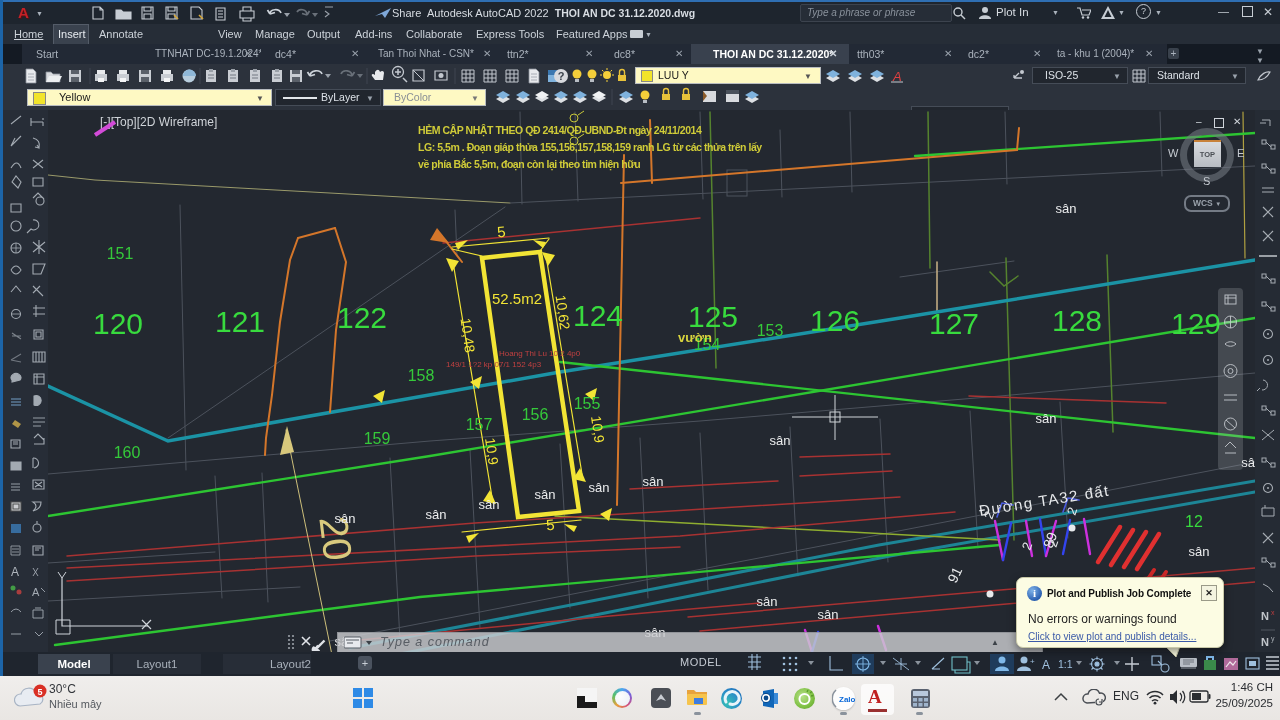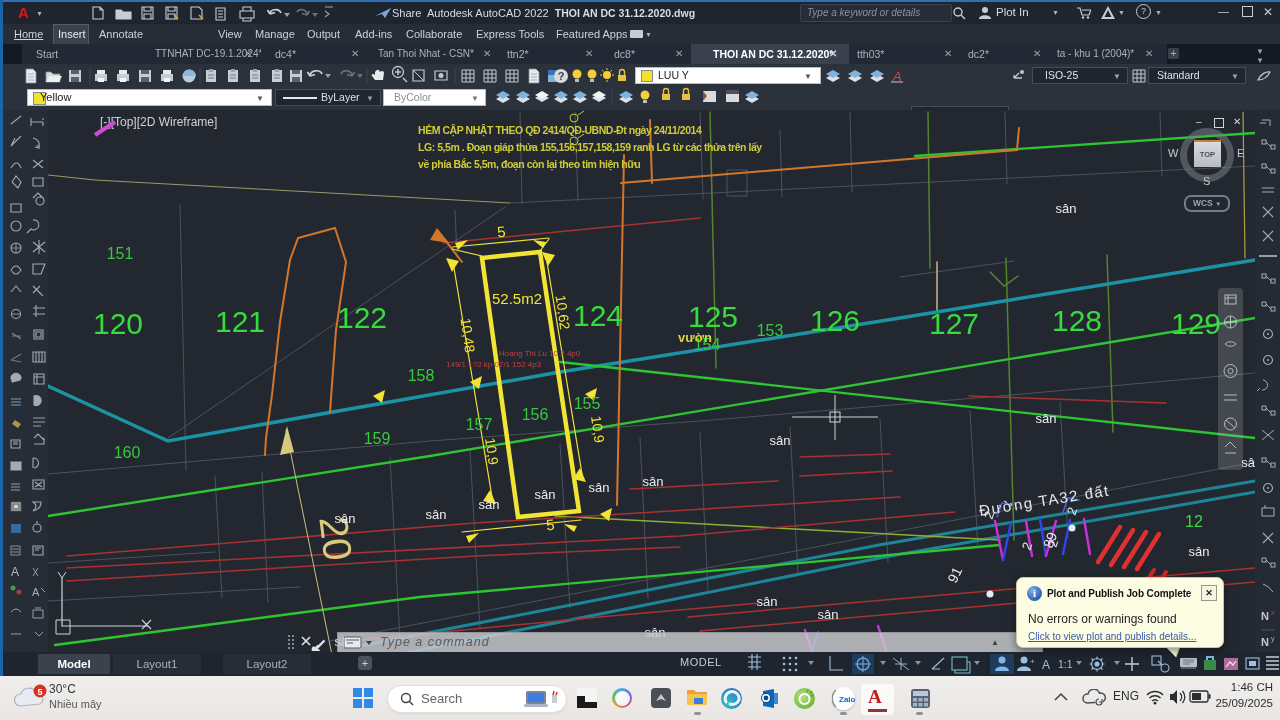--- a/index.html
+++ b/index.html
@@ -12,21 +12,21 @@
 #blueedge{left:0;top:0;width:3px;height:676px;background:#1c64a7;z-index:50;}
 #leftpal{left:3px;top:110px;width:45px;height:542px;background:#272d37;z-index:5;}
 #rightbar{left:1255px;top:110px;width:25px;height:542px;background:#252b34;z-index:5;}
 #statusrow{left:0;top:652px;width:1280px;height:24px;background:#1f252e;z-index:20;}
 #taskbar{left:0;top:676px;width:1280px;height:44px;background:linear-gradient(#f0eeec,#e9e6e3);z-index:30;}
 .mitem{position:absolute;top:4px;font-size:11px;color:#ccd2d9;}
 .tab{position:absolute;top:0;height:20px;background:#222935;color:#aab2bc;font-size:10.5px;line-height:20px;}
 .tabx{color:#9aa2ac;font-size:10px;position:absolute;top:0;}
 .dd{position:absolute;font-size:10.5px;}
 .ddd{background:#21262e;border:1px solid #454c57;color:#dde2e8;}
-.ddw{background:#ffffff;border:1px solid #b8bcc0;color:#1a1a1a;text-align:center;}
+.ddw{background:#fef9c3;border:1px solid #b8bcc0;color:#1a1a1a;text-align:center;}
 .caret{position:absolute;font-size:8px;color:#99a1ab;}
 svg text{font-family:"Liberation Sans",sans-serif;}
 .sanl{font-size:13px;fill:#ecedee;}
 .gnum{fill:#38db3e;}
 #popup{left:1016px;top:577px;width:206px;height:69px;background:#fcfce3;border:1px solid #c8c8a8;border-radius:7px;z-index:40;box-shadow:0 3px 8px rgba(0,0,0,.45);}
 #ptail{left:1160px;top:641px;width:22px;height:16px;z-index:39;}
 </style>
 </head>
 <body>
 <div class="abs" id="titlebar">
@@ -49,21 +49,21 @@
    <path d="M209,7 c2,-4 10,-3 10,3 M219,10 l2.5,-4 M219,10 l-5,-1.5" stroke="#697079" stroke-width="1.7"></path>
    <path d="M224,8 l3,4 l3,-4 z" fill="#697079" stroke="none"></path>
    <path d="M237,6 l4,3 l-4,3 M237,2 h8" stroke="#9aa1aa"></path>
    <path d="M287,11 l16,-8 l-6,10 l-3,-4 z" fill="#7fa8d8" stroke="none"></path>
   </g>
  </svg>
  <div class="abs" style="left:392px;top:5px;font-size:11px;color:#d6dbe1;">Share</div>
 
  <div class="abs" style="left:427px;top:5px;font-size:11px;color:#d8dde3;">Autodesk AutoCAD 2022&nbsp;&nbsp;<b style="font-size:10.5px;">THOI AN DC 31.12.2020.dwg</b></div>
  <div class="abs" style="left:800px;top:2px;width:150px;height:16px;background:#262d37;border:1px solid #3c434e;border-radius:2px;">
-  <div class="abs" style="left:6px;top:2px;font-size:10px;font-style:italic;color:#8a929c;">Type a keyword or details</div>
+  <div class="abs" style="left:6px;top:2px;font-size:10px;font-style:italic;color:#8a929c;">Type a phrase or phrase</div>
  </div>
  <svg class="abs" style="left:952px;top:4px;" width="14" height="14">
       <circle cx="6" cy="6" r="4" fill="none" stroke="#c7cdd4" stroke-width="1.4"></circle>
       <path d="M9,9 L13,13" stroke="#c7cdd4" stroke-width="1.4"></path>
     </svg>
  <svg class="abs" style="left:978px;top:4px;" width="14" height="14">
       <circle cx="7" cy="4" r="3" fill="#c7cdd4"></circle>
       <path d="M1,13 c0,-5 12,-5 12,0 z" fill="#c7cdd4"></path>
     </svg>
  <div class="abs" style="left:996px;top:4px;font-size:11.5px;color:#d6dbe1;">Plot In</div>
@@ -249,21 +249,21 @@
 <div class="dd ddd" style="left:1032px;top:3px;width:94px;height:15px;">
       <div class="abs" style="left:12px;top:1px;">ISO-25</div>
       <div class="caret" style="left:80px;top:4px;">▼</div>
     </div>
 <div class="dd ddd" style="left:1148px;top:3px;width:96px;height:15px;">
       <div class="abs" style="left:8px;top:1px;">Standard</div>
       <div class="caret" style="left:82px;top:4px;">▼</div>
     </div>
 <div class="dd ddw" style="left:27px;top:25px;width:243px;height:15px;">
   <div class="abs" style="left:5px;top:2px;width:11px;height:11px;background:#f2e42a;border:1px solid #888;"></div>
-  <div class="abs" style="left:12px;top:1px;font-size:11px;">Yellow</div>
+  <div class="abs" style="left:31px;top:1px;font-size:11px;">Yellow</div>
   <div class="caret" style="left:228px;top:4px;color:#555;">▼</div>
 </div>
 <div class="dd ddd" style="left:275px;top:25px;width:104px;height:15px;">
       <div class="abs" style="left:7px;top:7px;width:34px;height:1.5px;background:#e2e6ea;"></div>
       <div class="abs" style="left:45px;top:1px;">ByLayer</div>
       <div class="caret" style="left:90px;top:4px;">▼</div>
     </div>
 <div class="dd ddw" style="left:383px;top:25px;width:101px;height:15px;">
       <div class="abs" style="left:10px;top:1px;color:#8a8f96;">ByColor</div>
       <div class="caret" style="left:87px;top:4px;color:#777;">▼</div>
@@ -608,21 +608,21 @@
         <text x="3" y="505" font-size="7" fill="#e04040">x</text>
   <path d="M-7,520 h14" stroke="#5a616b"></path>
   <text x="-7" y="536" font-size="11" fill="#e8ecf0" font-weight="bold">N</text>
         <text x="3" y="531" font-size="7" fill="#c6ccd2">y</text>
  </g>
 </svg>
 </div>
 <div class="abs" id="statusrow">
  <div class="abs" style="left:38px;top:2px;width:72px;height:20px;background:#3a424e;color:#fff;font-weight:bold;font-size:11.5px;text-align:center;line-height:20px;">Model</div>
  <div class="abs" style="left:113px;top:2px;width:88px;height:20px;background:#272d37;color:#a8b0ba;font-size:11.5px;text-align:center;line-height:20px;">Layout1</div>
- <div class="abs" style="left:223px;top:2px;width:88px;height:20px;background:#272d37;color:#a8b0ba;font-size:11.5px;text-align:center;line-height:20px;">Layout2</div>
+ <div class="abs" style="left:223px;top:2px;width:88px;height:20px;background:#272d37;color:#a8b0ba;font-size:11.5px;text-align:right;line-height:20px;">Layout2</div>
  <div class="abs" style="left:358px;top:4px;width:14px;height:14px;background:#4a525e;border-radius:3px;color:#c8ced6;font-size:11px;text-align:center;line-height:14px;">+</div>
  <div class="abs" style="left:680px;top:4px;font-size:11px;letter-spacing:.5px;color:#c6ccd4;">MODEL</div>
  <svg class="abs" style="left:740px;top:0;" width="540" height="24" viewBox="0 0 540 24">
   <g stroke="#9fc0de" fill="none" stroke-width="1.1">
    <path d="M8,5 h13 m-13,5 h13 m-13,5 h13 M12,2 v16 m5,-16 v16"></path>
    <g fill="#9fc0de" stroke="none">
           <circle cx="44" cy="6" r="1.3"></circle>
           <circle cx="50" cy="6" r="1.3"></circle>
           <circle cx="56" cy="6" r="1.3"></circle>
           <circle cx="44" cy="12" r="1.3"></circle>
@@ -681,34 +681,20 @@
       <text x="26" y="10.5" font-size="9" fill="#fff" text-anchor="middle" font-weight="bold">5</text>
  </svg>
  <div class="abs" style="left:49px;top:6px;font-size:12px;color:#32353a;">30°C</div>
  <div class="abs" style="left:49px;top:22px;font-size:11px;color:#54585e;">Nhiều mây</div>
  <svg class="abs" style="left:353px;top:12px;" width="20" height="20">
       <rect width="9" height="9" fill="#2e8ae6"></rect>
       <rect x="11" width="9" height="9" fill="#2e8ae6"></rect>
       <rect y="11" width="9" height="9" fill="#2e8ae6"></rect>
       <rect x="11" y="11" width="9" height="9" fill="#2e8ae6"></rect>
     </svg>
- <div class="abs" style="left:387px;top:9px;width:178px;height:26px;background:#fff;border:1px solid #e2dfdc;border-radius:14px;box-shadow:0 1px 2px rgba(0,0,0,.08);">
-  <svg class="abs" style="left:12px;top:6px;" width="14" height="14">
-        <circle cx="6" cy="6" r="4.5" fill="none" stroke="#3c4043" stroke-width="1.4"></circle>
-        <path d="M9.5,9.5 L13,13" stroke="#3c4043" stroke-width="1.4"></path>
-      </svg>
-  <div class="abs" style="left:33px;top:5px;font-size:13px;color:#5f6368;">Search</div>
-  <svg class="abs" style="left:136px;top:3px;" width="36" height="20" viewBox="0 0 36 20">
-   <rect x="2" y="2" width="20" height="13" rx="1.5" fill="#7a8699"></rect>
-        <rect x="4" y="4" width="16" height="9" fill="#3e7de0"></rect>
-        <rect x="0" y="15" width="24" height="3" rx="1.5" fill="#aab4c2"></rect>
-   <path d="M28,6 h5 v8 h-5 z" fill="#c8ccd2"></path>
-        <path d="M29,6 l1,-4 m2,4 l1,-3" stroke="#d93025" stroke-width="1.5"></path>
-  </svg>
- </div>
  <svg class="abs" style="left:577px;top:12px;" width="20" height="20">
       <rect width="20" height="20" fill="#f5f5f5"></rect>
       <path d="M0,20 V8 h8 v12 z" fill="#1a1a1a"></path>
       <path d="M8,20 h12 v-6 h-12 z" fill="#1a1a1a"></path>
     </svg>
  <div class="abs" style="left:612px;top:12px;width:20px;height:20px;border-radius:50%;background:conic-gradient(#4aa8f0,#7a5fd8,#d8527a,#e8a03a,#58c068,#4aa8f0);"></div>
  <div class="abs" style="left:614.5px;top:14.5px;width:15px;height:15px;border-radius:50%;background:radial-gradient(circle at 35% 35%,#fdfdfd,#e8eef6);"></div>
  <svg class="abs" style="left:651px;top:12px;" width="20" height="20">
       <rect width="20" height="20" rx="4" fill="#4a4e55"></rect>
       <path d="M5,13 l5,-7 l5,7 l-5,-2 z" fill="#c8ccd2"></path>

